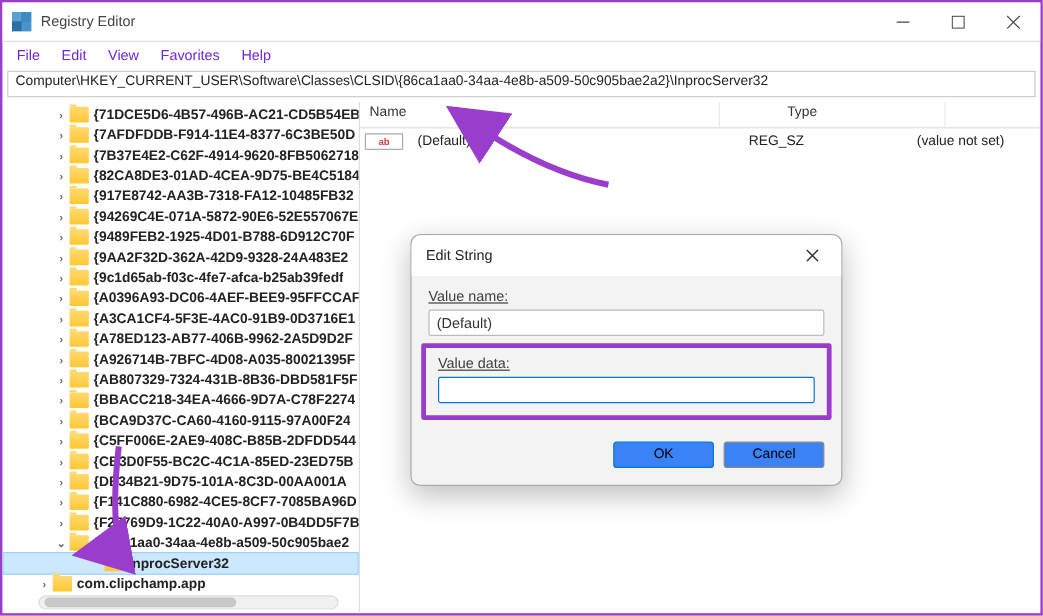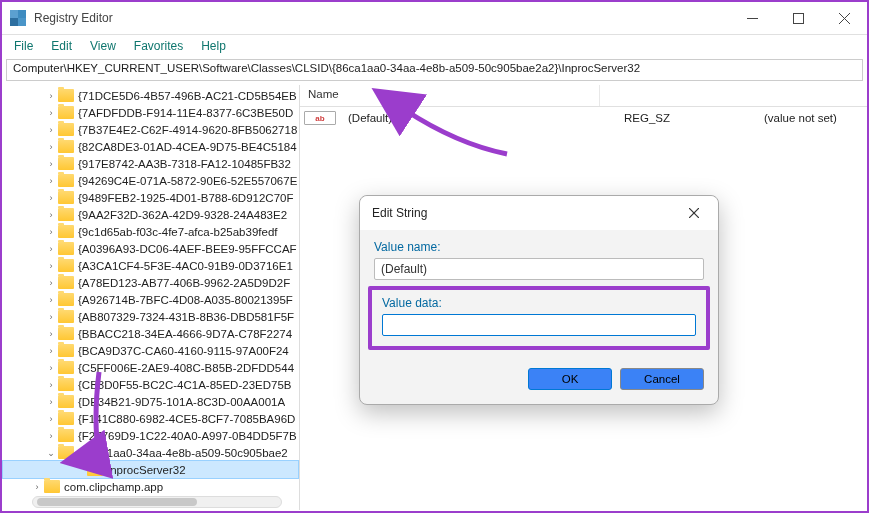--- a/index.html
+++ b/index.html
@@ -11,54 +11,54 @@
 .titlebar .app-icon span:nth-child(1){background:#5ba0d0;}
 .titlebar .app-icon span:nth-child(2){background:#3d8bc0;}
 .titlebar .app-icon span:nth-child(3){background:#2d6fa0;}
 .titlebar .app-icon span:nth-child(4){background:#4a95c8;}
 .titlebar .title { flex: 1; color: #444; }
 .win-controls { display: flex; margin-right:-8px; }
 .win-btn { width: 46px; height: 32px; display: flex; align-items: center; justify-content: center; color: #555; cursor: pointer; }
 .win-btn svg { width:11px; height:11px; }
 
 .menubar { height: 22px; display: flex; align-items: center; padding: 0 4px; gap: 2px; }
-.menubar .menu-item { padding: 2px 8px; color: #0f766e; cursor: pointer; }
+.menubar .menu-item { padding: 2px 8px; color: #6d28d9; cursor: pointer; }
 
 .addressbar { height: 22px; border: 1px solid #ccc; margin: 2px 4px 4px; padding: 2px 6px; font-size: 11.5px; color: #222; white-space:nowrap; overflow:hidden; }
 
 .workspace { display: flex; height: calc(100% - 84px); }
 .tree-panel { width: 298px; border-right: 1px solid #ddd; overflow: hidden; position:relative; }
 .tree-scroll { height: 100%; overflow-y: auto; overflow-x: hidden; padding: 2px 0; }
-.tree-item { display: flex; align-items: center; height: 17px; padding-left: 44px; white-space: nowrap; cursor:pointer; }
+.tree-item { display: flex; align-items: center; height: 17px; padding-left: 44px; white-space: nowrap; cursor:pointer;font-weight:bold; }
 .tree-item .chev { width: 10px; color: #666; font-size: 9px; margin-right: 2px; display:inline-flex; justify-content:center;}
 .tree-item .folder { width: 16px; height: 13px; background: linear-gradient(#ffd970,#ffc733); border-radius: 1px; margin-right: 4px; position:relative; }
 .tree-item .folder::before { content:''; position:absolute; top:-2px; left:0; width:6px; height:2px; background:#ffd970; border-radius:1px 1px 0 0;}
 .tree-item .label { color: #222; font-size: 11.5px; overflow:hidden; text-overflow:clip;}
 .tree-item.selected { background: #cce8ff; border:1px solid #99d1ff; height:19px; margin:-1px 0;}
 .tree-item.open .chev::before { content:'⌄'; }
 .tree-item.closed .chev::before { content:'›'; }
 
 .right-panel { flex:1; display:flex; flex-direction:column; }
 .list-header { display:flex; height:22px; border-bottom:1px solid #e0e0e0;gap:48px; }
 .list-header .col { padding: 3px 8px; color:#333; border-right:1px solid #e8e8e8; font-size:11.5px;}
 .col-name { width:300px; } .col-type { width:140px; } .col-data { flex:1; }
 .list-body { flex:1; padding:2px 0; position:relative; }
 .list-row { display:flex; height:18px; align-items:center; cursor:pointer;}
 .list-row .cell { padding: 0 8px; font-size:11.5px; color:#222;}
 .list-row .icon-ab { width:32px; height:14px; background:#fff; border:1px solid #aaa; border-radius:1px; display:flex; align-items:center; justify-content:center; margin-left:4px; margin-right:4px;}
 .list-row .icon-ab span { font-size:8px; color:#d04040; font-weight:bold;}
 
 
-.dialog { position:absolute; left:357px; top:193px; width:360px; background:#f3f3f3; border:1px solid #aaa; border-radius:8px; box-shadow:0 8px 24px rgba(0,0,0,0.25); }
+.dialog { position:absolute; left:340px; top:193px; width:360px; background:#f3f3f3; border:1px solid #aaa; border-radius:8px; box-shadow:0 8px 24px rgba(0,0,0,0.25); }
 .dlg-title { height:34px; display:flex; align-items:center; padding:0 12px; background:#fff; border-radius:8px 8px 0 0;}
 .dlg-title .t { flex:1; color:#222; font-size:12px;}
 .dlg-close { width:36px; height:28px; display:flex; align-items:center; justify-content:center; cursor:pointer; margin-right:-6px; border-radius:4px;}
 .dlg-close svg{width:10px;height:10px;}
 .dlg-body { padding: 10px 14px 4px; }
-.dlg-label { color:#0369a1; margin-bottom:4px; display:block;}
+.dlg-label { color:#404040; margin-bottom:4px; display:block;text-decoration:underline;}
 .dlg-input-ro { width:100%; border:1px solid #bbb; background:#fff; padding:3px 6px; color:#333; margin-bottom:8px; border-radius:2px;}
 .field-highlight { border:4px solid #9b3dcc; padding:6px 10px 10px; margin:-2px -6px 6px; border-radius:2px; background:#f3f3f3;}
 .dlg-input { width:100%; border:1px solid #0078d4; background:#fff; padding:3px 6px; outline:none; border-radius:2px;}
 .dlg-buttons { display:flex; justify-content:flex-end; gap:8px; padding:8px 14px 14px;}
 .dlg-btn { width:84px; height:22px; border:1px solid #888; background:#3b82f6; border-radius:3px; cursor:pointer; font-size:11.5px;}
 .dlg-btn.primary { border:1px solid #0078d4; }
 
 
 .arrow { position:absolute; pointer-events:none; }
 .arrow svg { overflow:visible; }
@@ -233,20 +233,21 @@
           <span class="label">com.clipchamp.app</span>
         </div>
       </div>
     <div class="hscroll">
         <div class="hscroll-thumb"></div>
       </div>
   </div>
   <div class="right-panel">
     <div class="list-header">
       <div class="col col-name">Name</div>
+      <div class="col col-type">Type</div>
     </div>
     <div class="list-body">
       <div class="list-row">
         <div class="icon-ab">
             <span>ab</span>
           </div>
         <div class="cell" style="width:276px">(Default)</div>
         <div class="cell" style="width:140px">REG_SZ</div>
         <div class="cell">(value not set)</div>
       </div>

